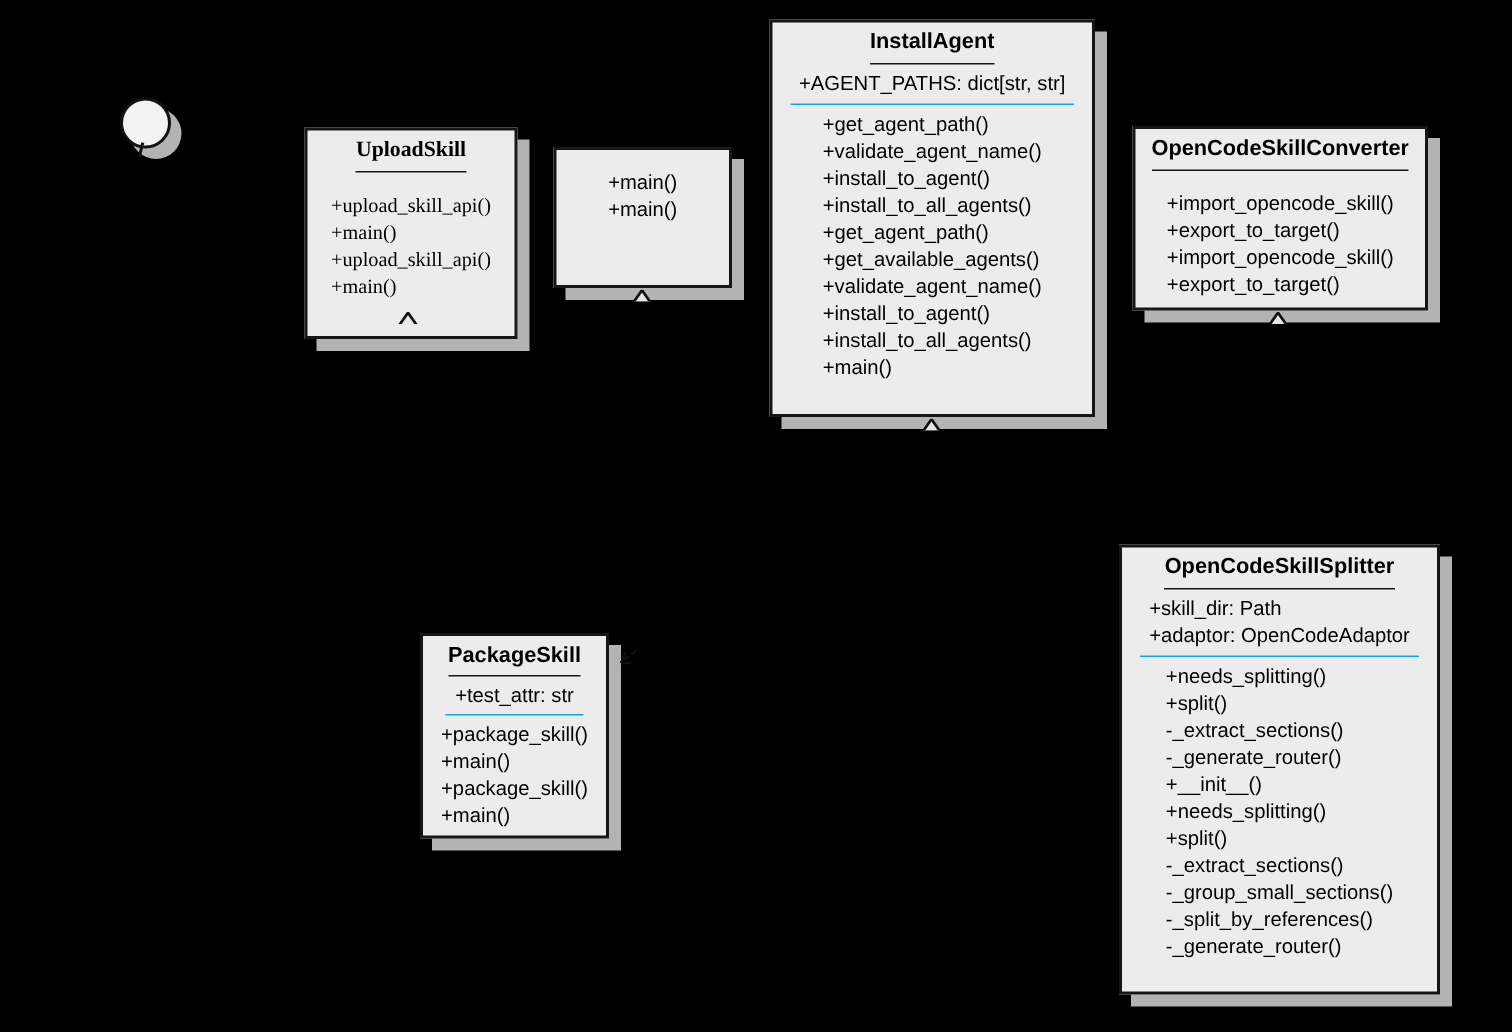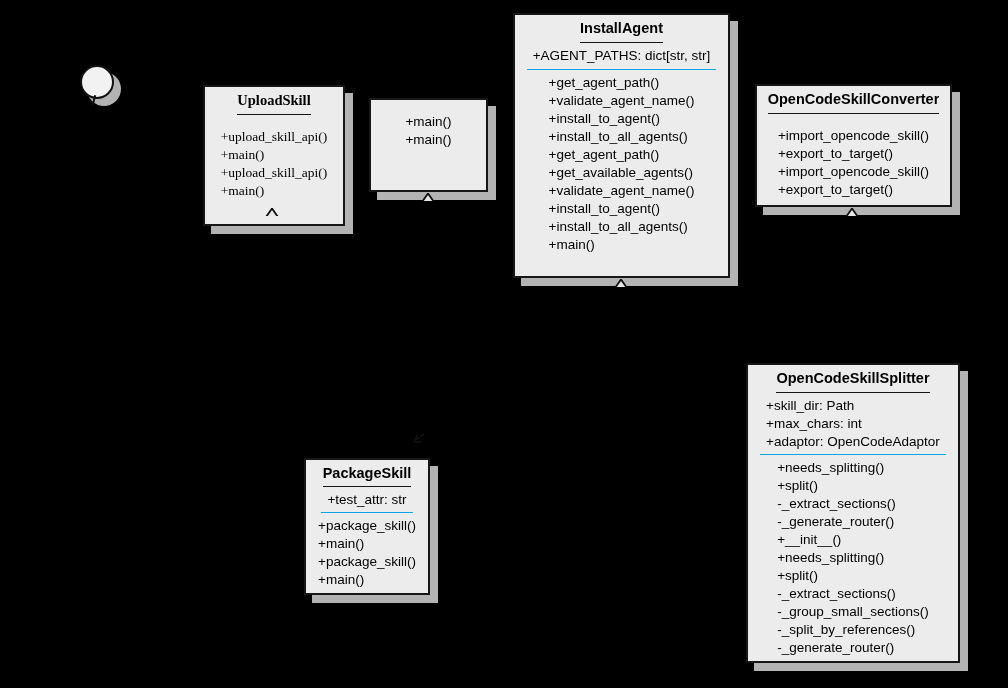--- a/index.html
+++ b/index.html
@@ -127,38 +127,37 @@
     <div class="uml-title">OpenCodeSkillConverter</div>
     <div class="uml-attrs"></div>
     <div class="uml-methods">
         <div class="member">+import_opencode_skill()</div>
         <div class="member">+export_to_target()</div>
         <div class="member">+import_opencode_skill()</div>
         <div class="member">+export_to_target()</div>
       </div>
   </div>
 
-  <div class="uml-class" style="left:304px; top:422px; width:126px; height:137px;margin-top:36px;">
+  <div class="uml-class" style="left:280px; top:422px; width:126px; height:137px;">
     <div class="uml-title">PackageSkill</div>
     <div class="uml-attrs filled">
         <div class="member">+test_attr: str</div>
       </div>
     <div class="uml-methods">
         <div class="member">+package_skill()</div>
         <div class="member">+main()</div>
         <div class="member">+package_skill()</div>
         <div class="member">+main()</div>
       </div>
   </div>
 
   <div class="uml-class" style="left:746px; top:339px; width:214px; height:300px;margin-top:24px;">
     <div class="uml-title">OpenCodeSkillSplitter</div>
     <div class="uml-attrs filled">
         <div class="member">+skill_dir: Path</div>
-        <div class="member">+max_chars: int</div>
         <div class="member">+adaptor: OpenCodeAdaptor</div>
       </div>
     <div class="uml-methods">
         <div class="member">+needs_splitting()</div>
         <div class="member">+split()</div>
         <div class="member">-_extract_sections()</div>
         <div class="member">-_generate_router()</div>
         <div class="member">+__init__()</div>
         <div class="member">+needs_splitting()</div>
         <div class="member">+split()</div>

